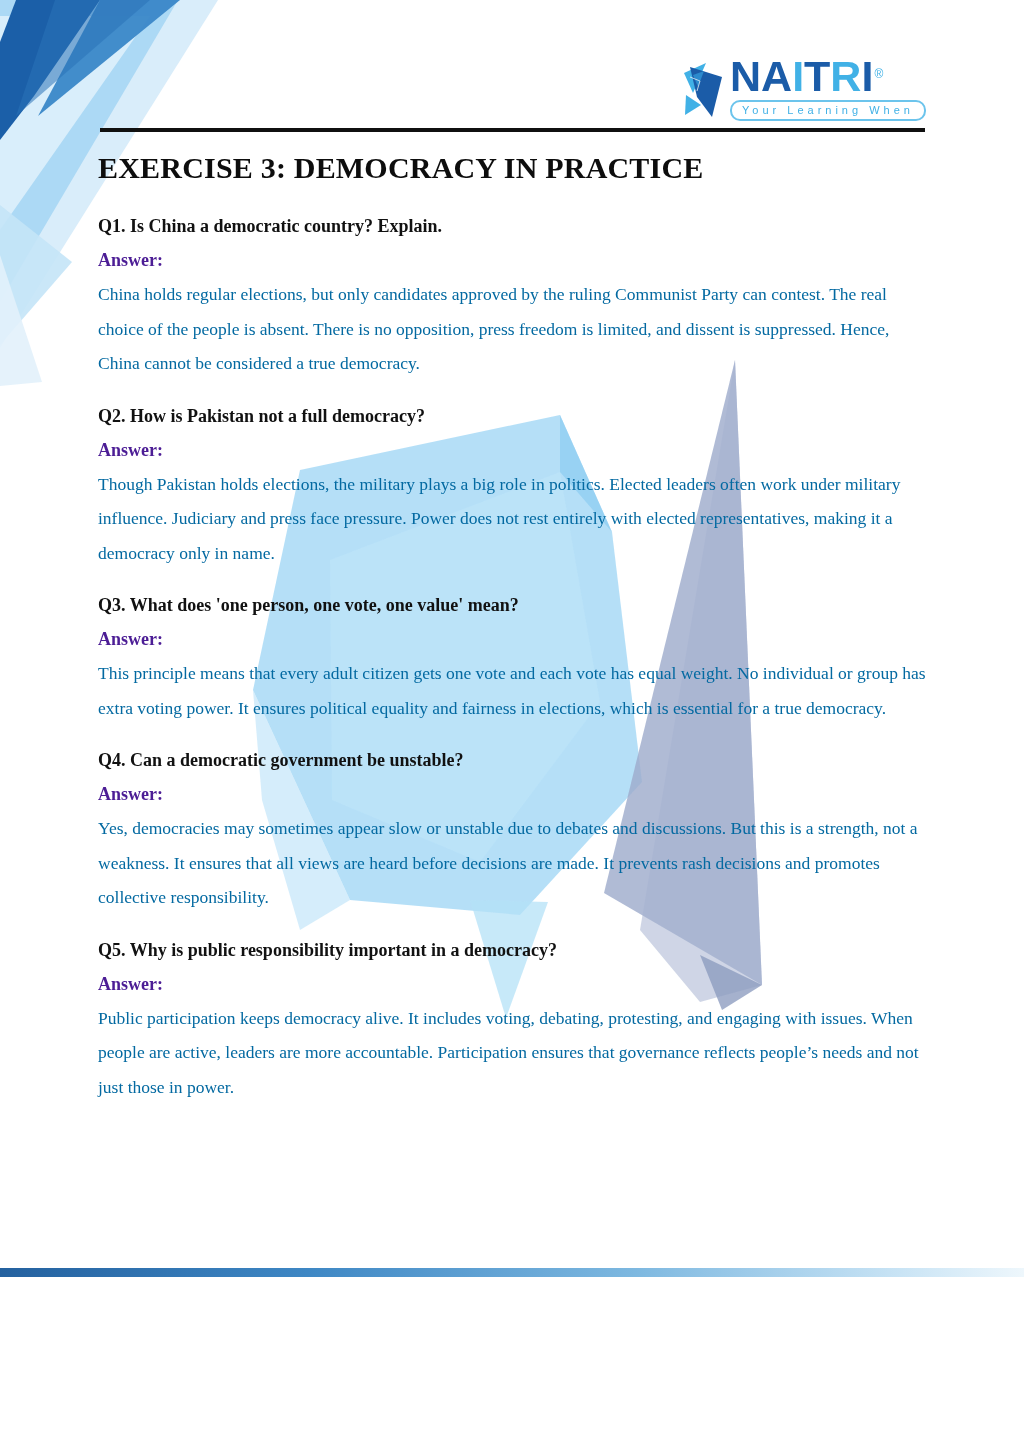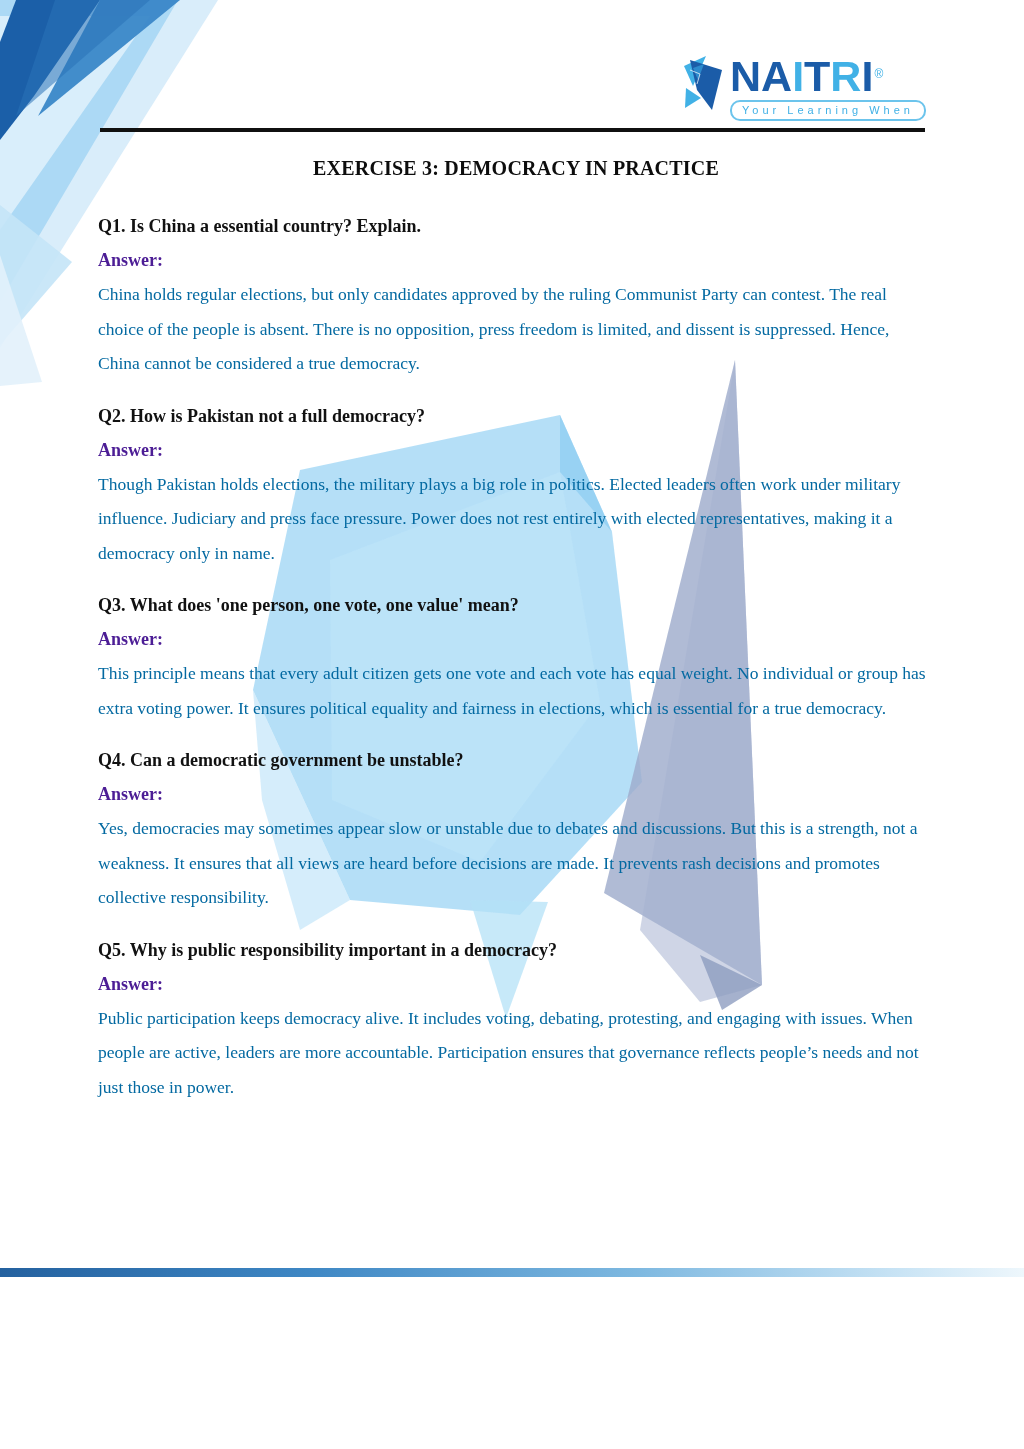--- a/index.html
+++ b/index.html
@@ -6,21 +6,21 @@
   body{
     width:1024px;height:1449px;position:relative;overflow:hidden;
     background:#ffffff;
     font-family:"Liberation Serif","DejaVu Serif",serif;
   }
   
   .corner-decor{position:absolute;top:0;left:0;z-index:1;}
   .watermark{position:absolute;top:0;left:0;z-index:1;}
   
   .logo-block{position:absolute;top:54px;left:680px;width:250px;z-index:3;}
-  .logo-row{display:flex;align-items:flex-start;}
+  .logo-row{display:flex;align-items:flex-end;}
   .logo-mark{width:46px;height:60px;margin-right:4px;flex:0 0 auto;}
   .logo-text-col{display:flex;flex-direction:column;align-items:flex-start;}
   .brand{
     font-family:"Liberation Sans","DejaVu Sans",sans-serif;
     font-weight:800;font-size:43px;line-height:44px;letter-spacing:0px;
     white-space:nowrap;
   }
   .c-navy{color:#1b5ca8;}
   .c-light{color:#41b1e6;}
   .reg-mark{
@@ -36,22 +36,22 @@
   .header-rule{
     position:absolute;top:128px;left:100px;right:99px;height:4px;
     background:#101010;z-index:3;
   }
   
   .content{
     position:absolute;top:150px;left:98px;width:836px;z-index:2;
     color:#141414;
   }
   .page-title{
-    font-size:20px;font-weight:bold;line-height:36px;margin:0 0 24px 0;
-    letter-spacing:0.2px;color:#0d0d0d;text-align:center;
+    font-size:30px;font-weight:bold;line-height:36px;margin:0 0 24px 0;
+    letter-spacing:0.2px;color:#0d0d0d;
   }
   .qa-section{margin:0 0 19px 0;}
   .question{
     font-size:18px;font-weight:bold;line-height:33px;margin:0;color:#111;
   }
   .answer-label{
     font-size:18px;font-weight:bold;line-height:34px;color:#4c1d95;
   }
   .answer{
     font-size:17.5px;line-height:34.5px;margin:0;color:#0369a1;
@@ -106,21 +106,21 @@
     </div>
   </div>
 </div>
 
 <div class="header-rule"></div>
 
 <div class="content">
   <h1 class="page-title">EXERCISE 3: DEMOCRACY IN PRACTICE</h1>
 
   <div class="qa-section">
-    <p class="question">Q1. Is China a essential country? Explain.</p>
+    <p class="question">Q1. Is China a democratic country? Explain.</p>
     <div class="answer-label">Answer:</div>
     <p class="answer">China holds regular elections, but only candidates approved by the ruling Communist Party can contest. The real choice of the people is absent. There is no opposition, press freedom is limited, and dissent is suppressed. Hence, China cannot be considered a true democracy.</p>
   </div>
 
   <div class="qa-section">
     <p class="question">Q2. How is Pakistan not a full democracy?</p>
     <div class="answer-label">Answer:</div>
     <p class="answer">Though Pakistan holds elections, the military plays a big role in politics. Elected leaders often work under military influence. Judiciary and press face pressure. Power does not rest entirely with elected representatives, making it a democracy only in name.</p>
   </div>
 

